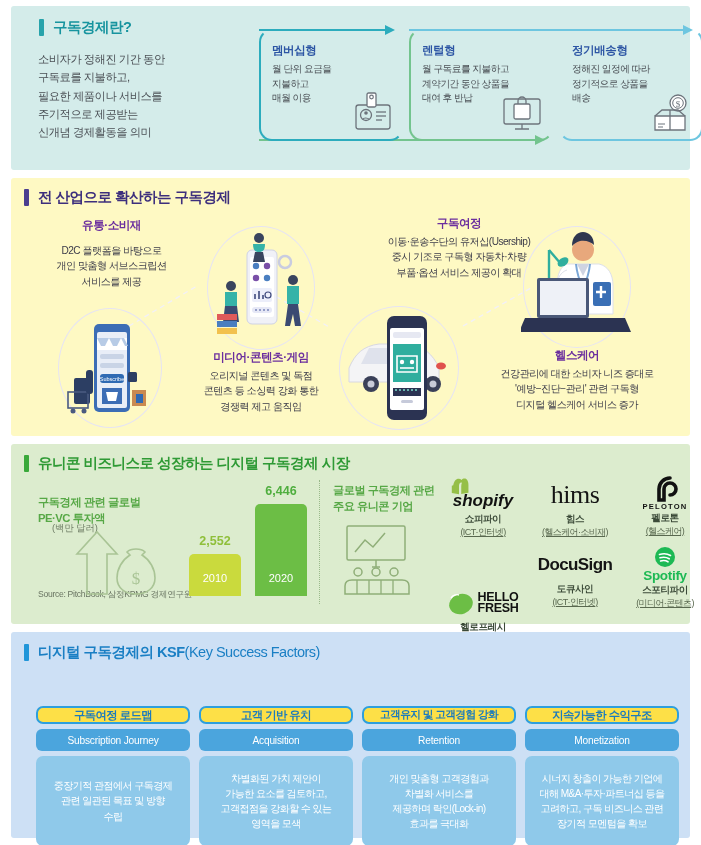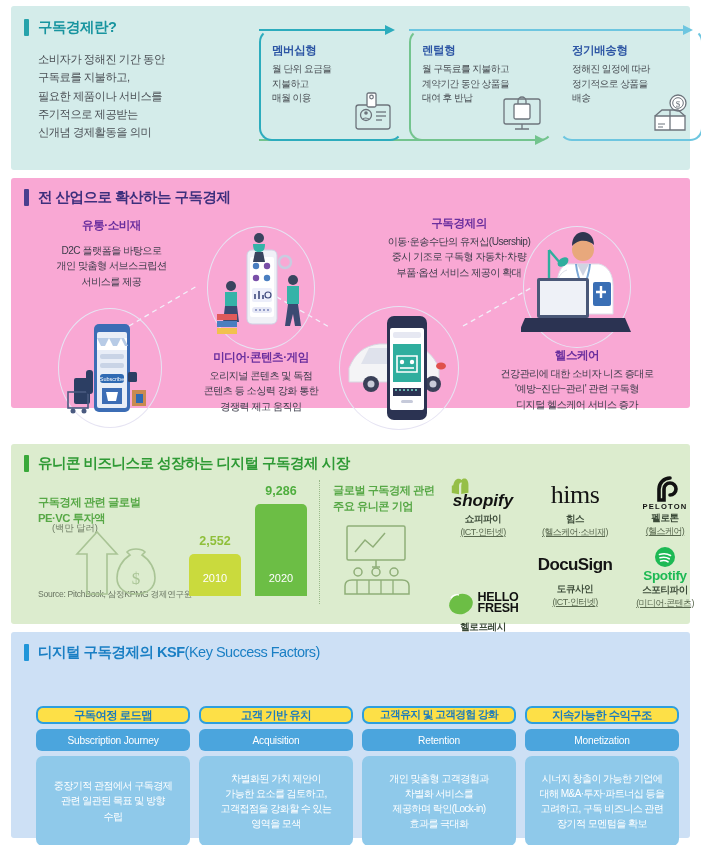--- a/index.html
+++ b/index.html
@@ -14,21 +14,21 @@
 
   
   .section { position: absolute; left: 11px; width: 679px; border-radius: 3px; }
   .sec-title-row { display: flex; align-items: flex-start; gap: 9px; }
   .accent-bar { width: 5px; border-radius: 1px; flex: 0 0 5px; }
   .sec-title { font-size: 14.5px; font-weight: bold; letter-spacing: -0.5px; line-height: 1.15; }
   .sec-title .light { font-weight: normal; }
 
   
   #sec1 { top: 6px; height: 164px; background: #d4ecea; }
-  #sec1 .sec-title-row { padding: 13px 0 0 13px; }
+  #sec1 .sec-title-row { padding: 13px 0 0 28px; }
   #sec1 .accent-bar { height: 17px; background: #27a3ab; }
   #sec1 .sec-title { color: #17949f; }
   .s1-desc {
     position: absolute; left: 27px; top: 44px;
     font-size: 11.3px; line-height: 1.62; color: #4a4f55; letter-spacing: -0.5px;
   }
   .flow-wrap { position: absolute; left: 248px; top: 11px; width: 432px; height: 140px; }
   .flow-card { position: absolute; top: 12px; width: 144px; height: 112px; padding-left: 28px; }
   .flow-card .box {
     position: absolute; inset: 0; border-radius: 13px; border: 2.2px solid #3fb6c4;
@@ -45,21 +45,21 @@
     font-size: 9.7px; line-height: 1.52; color: #4a4f55; letter-spacing: -0.5px;
   }
   .flow-ico { position: absolute; right: 6px; bottom: 4px; width: 50px; height: 48px; }
   .arrow-top, .arrow-bot { position: absolute; height: 2.2px; }
   .arrow-head {
     position: absolute; width: 0; height: 0;
     border-top: 5px solid transparent; border-bottom: 5px solid transparent;
   }
 
   
-  #sec2 { top: 178px; height: 230px; background: #f9a8d4; }
+  #sec2 { top: 178px; height: 258px; background: #fef9c3; }
   #sec2 .sec-title-row { padding: 11px 0 0 13px; }
   #sec2 .accent-bar { height: 17px; background: #4b3f8f; }
   #sec2 .sec-title { color: #3d2f7d; }
   .node-title {
     position: absolute; font-size: 11.6px; font-weight: bold;
     color: #6b2f9e; letter-spacing: -0.5px; text-align: center; width: 100%;
   }
   .node-text {
     position: absolute; font-size: 10.1px; line-height: 1.52;
     color: #3b3b49; letter-spacing: -0.5px; text-align: center; width: 100%;
@@ -249,21 +249,21 @@
       <path d="M16 78h12l2 16H14z" fill="#3b4a72"></path>
       <rect x="8" y="86" width="20" height="6" fill="#e05a5a"></rect>
       <rect x="8" y="93" width="20" height="6" fill="#4a7ec0"></rect>
       <rect x="8" y="100" width="20" height="6" fill="#f2c14e"></rect>
       <circle cx="84" cy="52" r="5" fill="#39445e"></circle>
       <path d="M78 58h12v18H78z" fill="#35b3a8"></path>
       <path d="M79 76h10l3 22h-6l-2-12-3 12h-5z" fill="#3b4a72"></path>
     </svg>
 
     <div class="blk" style="left:298px; top:38px; width:300px;">
-      <div class="node-title" style="position:relative;">구독경제의</div>
+      <div class="node-title" style="position:relative;">구독여정</div>
       <div class="node-text" style="position:relative; margin-top:3px;">이동·운송수단의 유저십(Usership)<br>중시 기조로 구독형 자동차·차량<br>부품·옵션 서비스 제공이 확대</div>
     </div>
     <div class="circ" style="left:328px; top:128px; width:120px; height:124px;"></div>
     <svg class="blk" style="left:330px; top:118px; width:120px; height:136px;" viewBox="0 0 120 136">
       <path d="M8 72c6-14 14-22 30-24h30c14 2 24 10 30 24v14H8z" fill="#f4f4f6" stroke="#d8d8e2" stroke-width="1"></path>
       <path d="M28 52h40l8 16H20z" fill="#dfe2ec"></path>
       <circle cx="30" cy="88" r="8" fill="#3a4058"></circle>
         <circle cx="30" cy="88" r="3.5" fill="#c8cbd8"></circle>
       <circle cx="92" cy="88" r="8" fill="#3a4058"></circle>
         <circle cx="92" cy="88" r="3.5" fill="#c8cbd8"></circle>
@@ -319,21 +319,21 @@
       <path d="M18 66V26H8L28 4l20 22H38v40z" fill="none" stroke="#a9c495" stroke-width="1.6"></path>
       <path d="M58 24c4-4 14-4 18 0l-3 3c8 5 13 14 13 23 0 10-8 16-19 16s-19-6-19-16c0-9 5-18 13-23z" fill="none" stroke="#a9c495" stroke-width="1.6"></path>
       <text x="67" y="56" font-size="17" text-anchor="middle" fill="#a9c495" font-family="'Liberation Serif',serif">$</text>
     </svg>
 
     <div class="bar" style="left:178px; top:110px; width:52px; height:42px; background:#cada3d;"></div>
     <div class="bar-val" style="left:172px; top:90px; width:64px; color:#8fbf3a;">2,552</div>
     <div class="bar-yr" style="left:178px; top:128px; width:52px;">2010</div>
 
     <div class="bar" style="left:244px; top:60px; width:52px; height:92px; background:#6cbe45;"></div>
-    <div class="bar-val" style="left:238px; top:40px; width:64px; color:#4fae3e;">9,286</div>
+    <div class="bar-val" style="left:238px; top:40px; width:64px; color:#4fae3e;">6,446</div>
     <div class="bar-yr" style="left:244px; top:128px; width:52px;">2020</div>
 
     <div class="vdiv" style="left:308px; top:36px; height:124px;"></div>
 
     <div class="uni-head">글로벌 구독경제 관련<br>주요 유니콘 기업</div>
     <svg class="blk" style="left:328px; top:78px; width:76px; height:76px;" viewBox="0 0 76 76">
       <rect x="8" y="4" width="58" height="34" rx="1.5" fill="none" stroke="#8fae78" stroke-width="1.5"></rect>
       <path d="M16 30l10-12 8 7 12-14" fill="none" stroke="#8fae78" stroke-width="1.5"></path>
       <path d="M37 38v7" stroke="#8fae78" stroke-width="1.5"></path>
       <path d="M33 45h8" stroke="#8fae78" stroke-width="1.5"></path>

